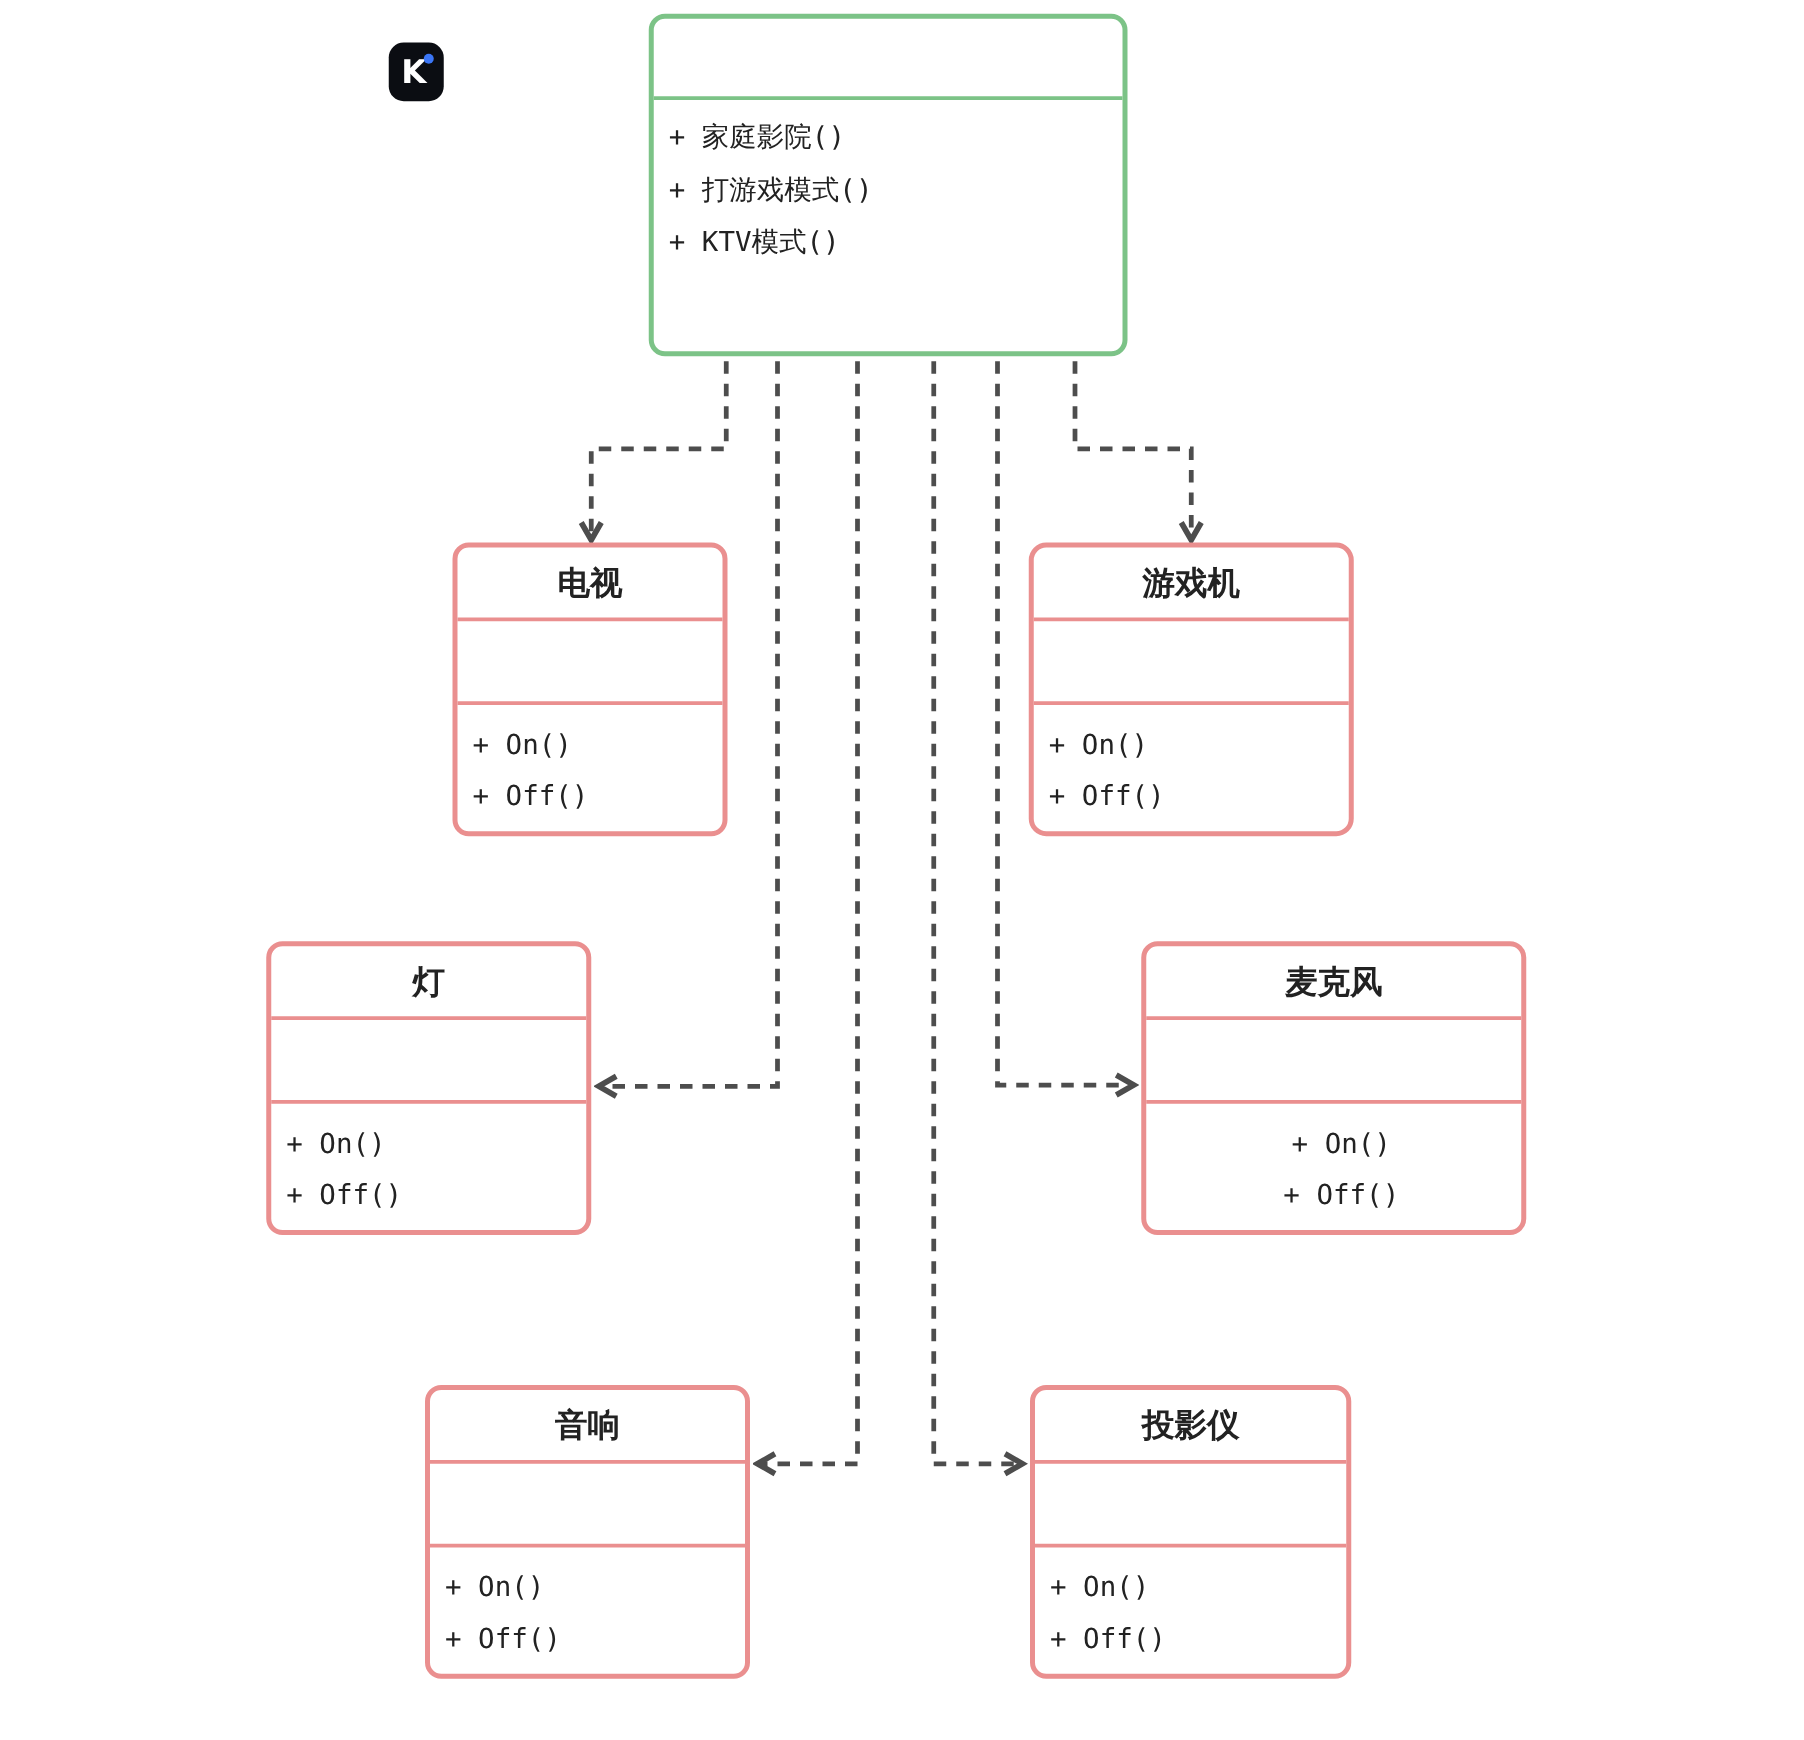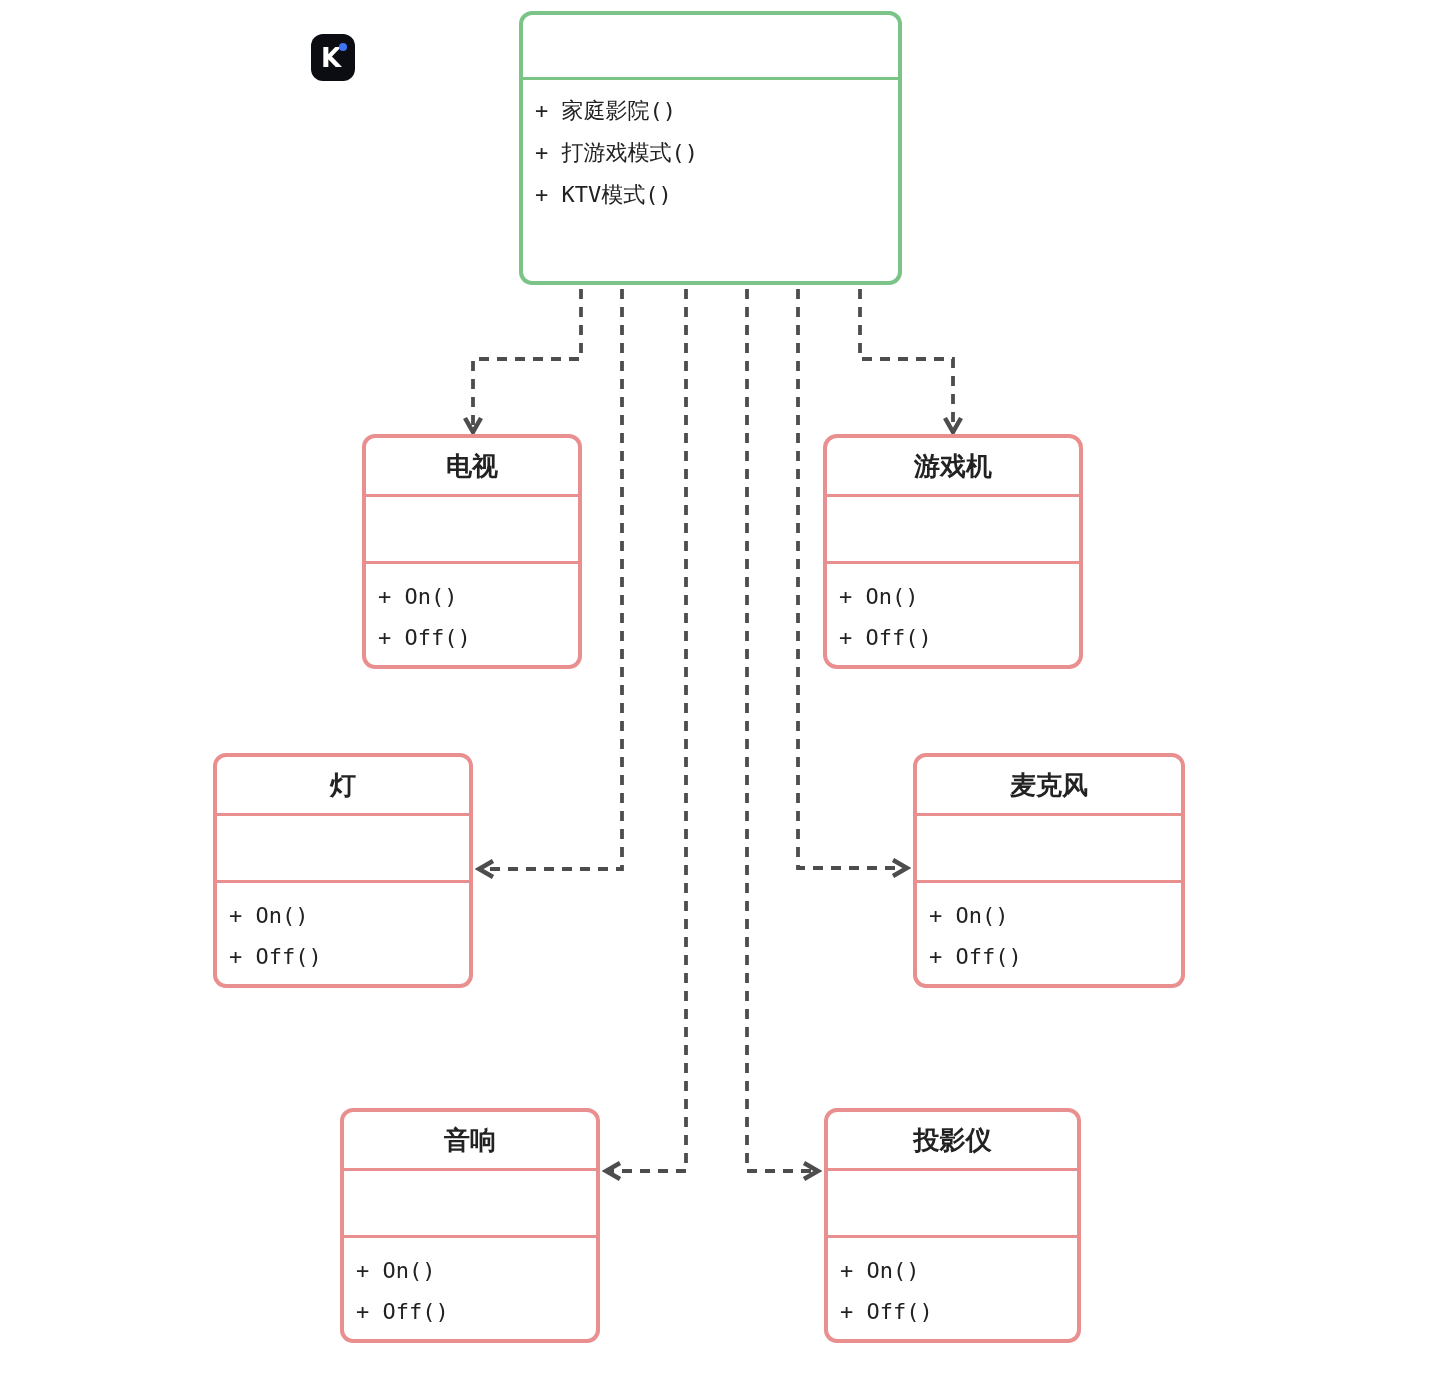--- a/index.html
+++ b/index.html
@@ -40,21 +40,21 @@
     font-family:"DejaVu Sans Mono","Liberation Mono",monospace;
     font-size:22px;line-height:42px;white-space:pre;
   }
   .device .uml-method{line-height:41px;}
 
   
   .box-facade   {left:519px;top:11px;  width:383px;height:274px;}
   .box-tv       {left:345px;top:434px; width:220px;height:235px;margin-left:17px;}
   .box-game     {left:823px;top:434px; width:260px;height:235px;border-radius:14px;}
   .box-light    {left:213px;top:753px; width:260px;height:235px;}
-  .box-mic      {left:913px;top:753px; width:272px;height:235px;}
+  .box-mic      {left:913px;top:753px; width:308px;height:235px;text-align:center;}
   .box-speaker  {left:340px;top:1108px;width:260px;height:235px;}
   .box-projector{left:824px;top:1108px;width:257px;height:235px;}
 
   
   .logo{
     position:absolute;left:311px;top:34px;width:44px;height:47px;
     background:#0b0d12;border-radius:12px;
     display:flex;align-items:center;justify-content:center;
   }
   .logo-letter{color:#fff;font-weight:bold;font-size:26px;line-height:1;transform:translateX(-2px);}

